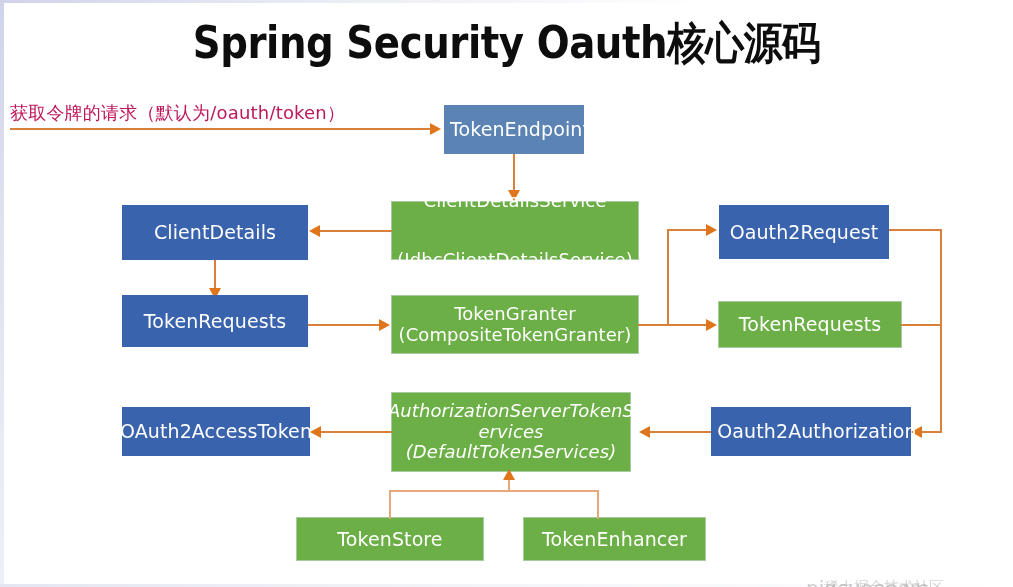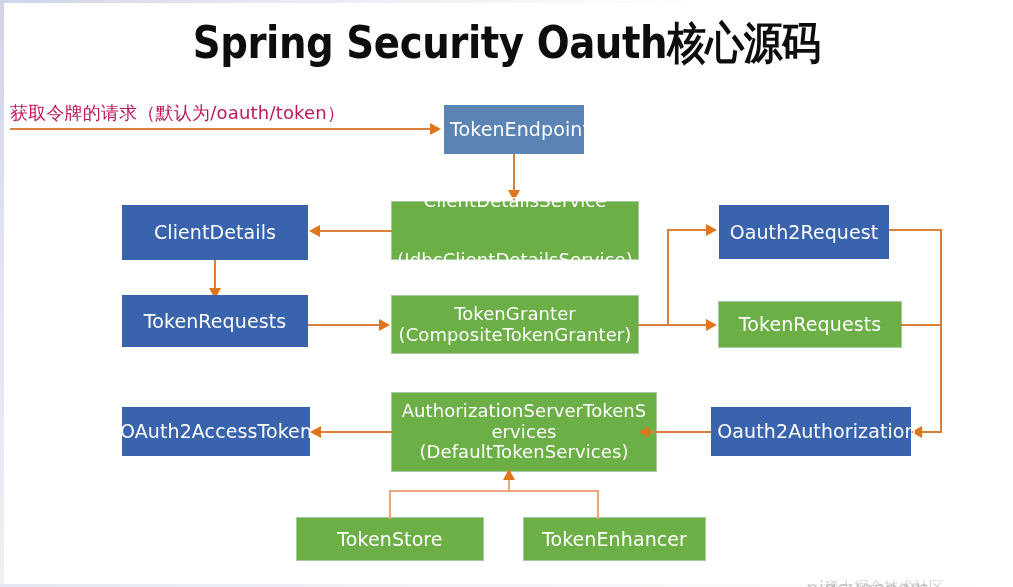--- a/index.html
+++ b/index.html
@@ -175,21 +175,21 @@
   <div class="ln" style="left:889px; top:229px; width:53px; height:2px;"></div>
   <div class="ln" style="left:901px; top:324px; width:41px; height:2px;"></div>
   <div class="ln" style="left:940px; top:229px; width:2px; height:204px;"></div>
   <div class="ln" style="left:922px; top:431px; width:20px; height:2px;"></div>
   <div class="ah left" style="left:911px; top:426px;"></div>
 
   <div class="node blue" style="left:122px; top:407px; width:188px; height:49px; font-size:19px;">
     <span>OAuth2AccessToken</span>
   </div>
 
-  <div class="node green" style="left:392px; top:393px; width:264px; height:78px; font-size:18px; flex-direction:column;">
+  <div class="node green" style="left:392px; top:393px; width:238px; height:78px; font-size:18px; flex-direction:column;font-style:italic;">
     <span>AuthorizationServerTokenS</span>
     <span>ervices</span>
     <span>(DefaultTokenServices)</span>
   </div>
 
   <div class="node blue" style="left:711px; top:407px; width:200px; height:49px; font-size:19px;padding-left:16px;">
     <span>Oauth2Authorization</span>
   </div>
 
   <div class="ln" style="left:650px; top:431px; width:61px; height:2px;"></div>

